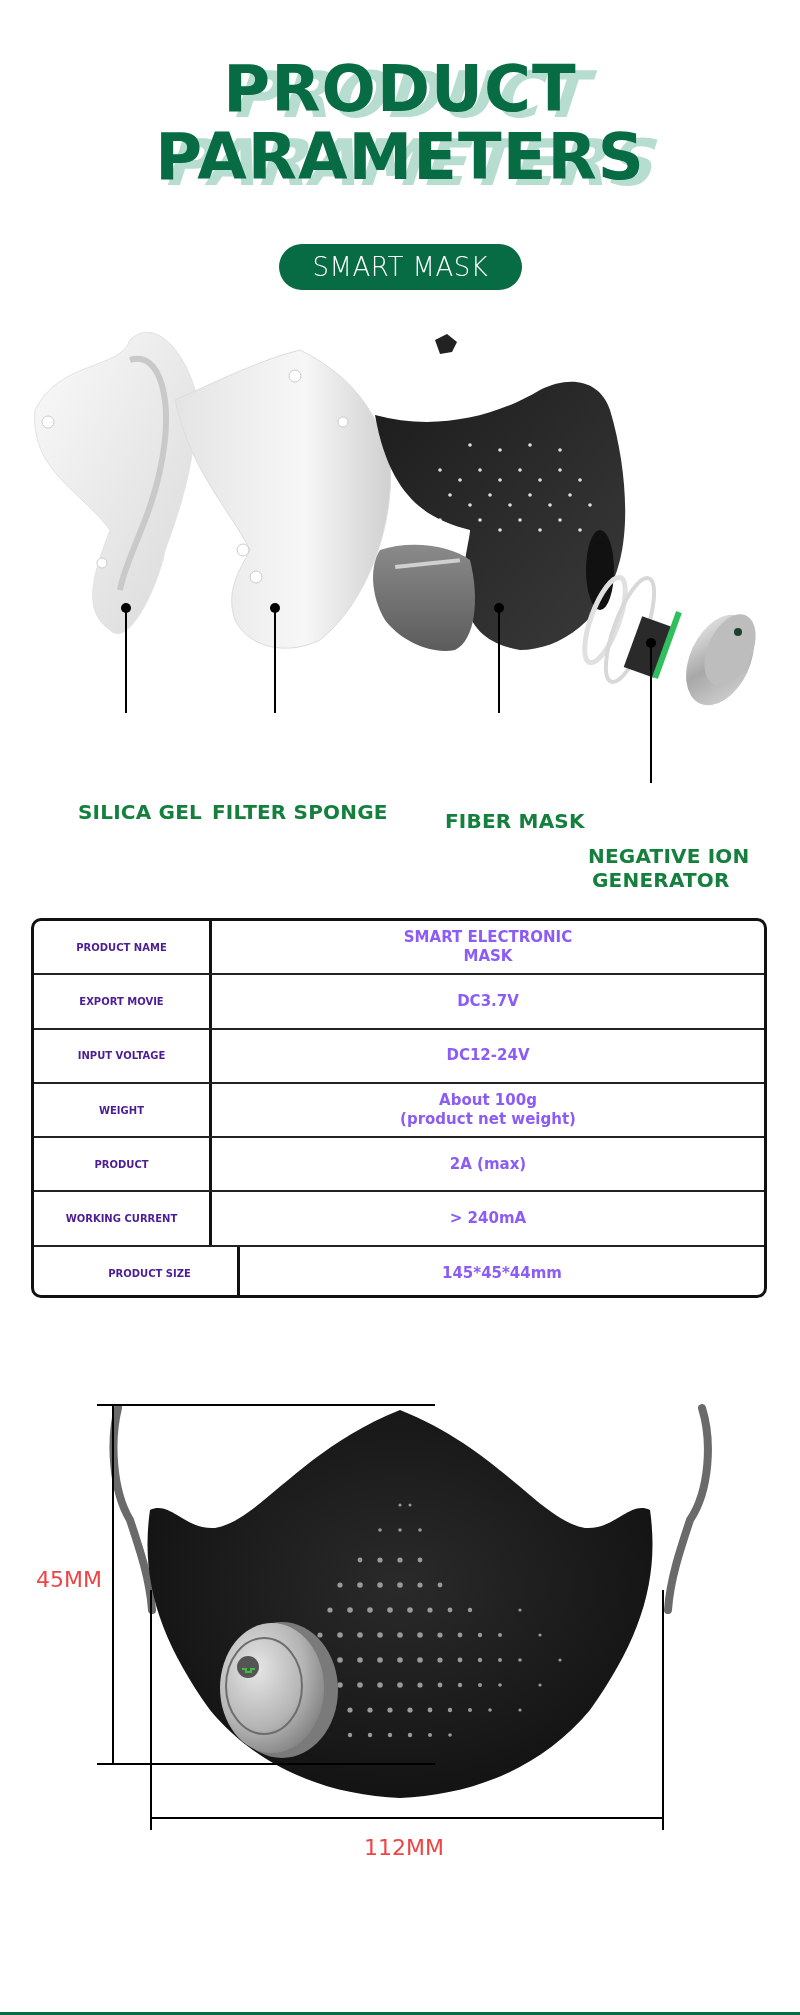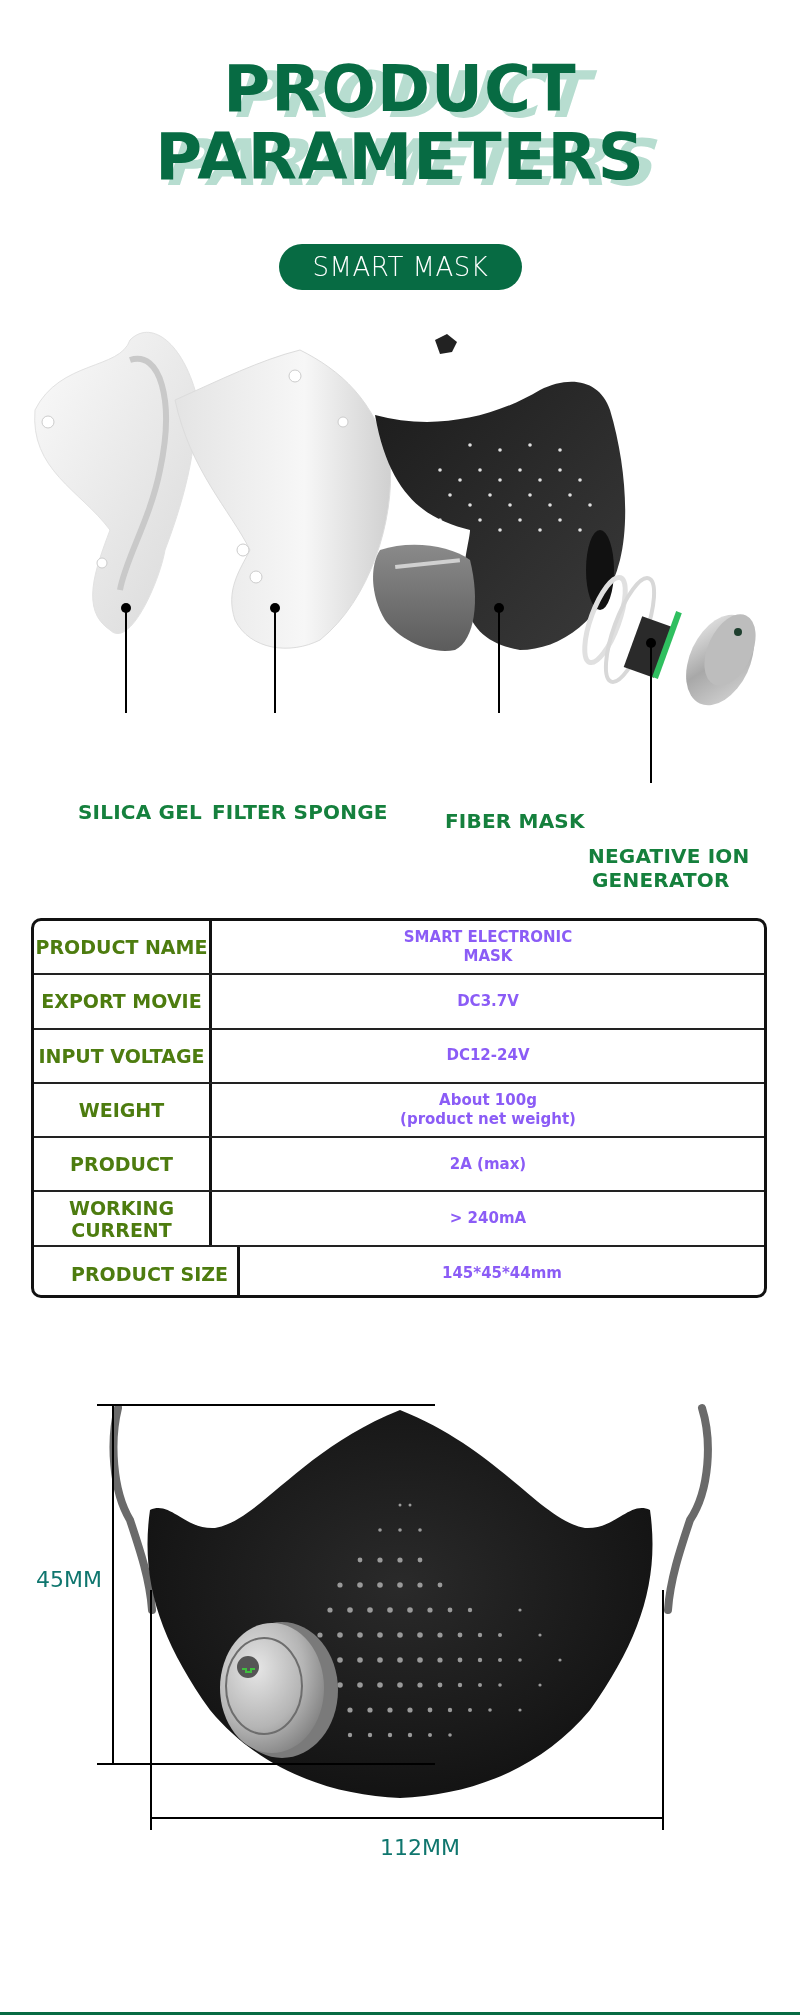--- a/index.html
+++ b/index.html
@@ -37,31 +37,31 @@
 
   
   .spec-table {
     left: 31px; top: 918px; width: 736px; height: 380px;
     border: 3px solid #111; border-radius: 10px; box-sizing: border-box; overflow: hidden;
   }
   .spec-row { display: flex; height: 54.3px; border-bottom: 2px solid #222; box-sizing: border-box; }
   .spec-row:last-child { border-bottom: none; padding-left: 28px; }
   .spec-key {
     width: 175px; flex: none; border-right: 3px solid #111; display: flex; align-items: center; justify-content: center;
-    font-family: "DejaVu Sans", sans-serif; font-weight: bold; font-size: 19px; text-align: center; color: #4d7c0f;
+    font-family: "DejaVu Sans", sans-serif; font-weight: bold; font-size: 10px; text-align: center; color: #4c1d95;
   }
   .spec-val {
     flex: 1; display: flex; align-items: center; justify-content: center; text-align: center;
     font-family: "DejaVu Sans", sans-serif; font-weight: bold; font-size: 15px; color: #8b5cf6; line-height: 19px;
     white-space: pre-line;
   }
 
   
   .dim-line { background: #000; position: absolute; }
-  .dim-label { position: absolute; font-family: "DejaVu Sans", sans-serif; font-size: 22px; color: #0f766e; }
+  .dim-label { position: absolute; font-family: "DejaVu Sans", sans-serif; font-size: 22px; color: #ef4444; }
 
   .bottom-rule { left: 0; top: 2012px; width: 800px; height: 3px; background: #076b43; }
 </style>
 </head>
 <body>
 
 <div class="abs title-wrap">
   <span class="title-line">
     <span class="title-shadow">PRODUCT</span>
     <span class="title-text">PRODUCT</span>
@@ -333,16 +333,16 @@
   </svg>
 
   <div class="dim-line" style="left:97px;top:24px;width:338px;height:2px;"></div>
   <div class="dim-line" style="left:97px;top:383px;width:338px;height:2px;"></div>
   <div class="dim-line" style="left:112px;top:24px;width:2px;height:361px;"></div>
   <div class="dim-label" style="left:36px;top:187px;">45MM</div>
 
   <div class="dim-line" style="left:150px;top:210px;width:2px;height:240px;"></div>
   <div class="dim-line" style="left:662px;top:210px;width:2px;height:240px;"></div>
   <div class="dim-line" style="left:150px;top:437px;width:514px;height:2px;"></div>
-  <div class="dim-label" style="left:380px;top:455px;text-align:center;">112MM</div>
+  <div class="dim-label" style="left:364px;top:455px;text-align:center;">112MM</div>
 </div>
 
 <div class="abs bottom-rule"></div>
 
 </body></html>

